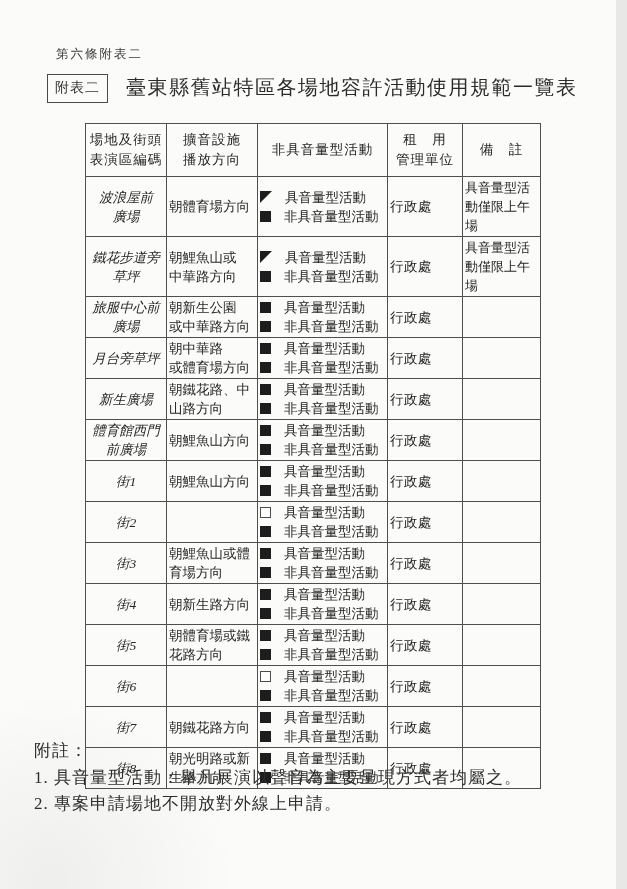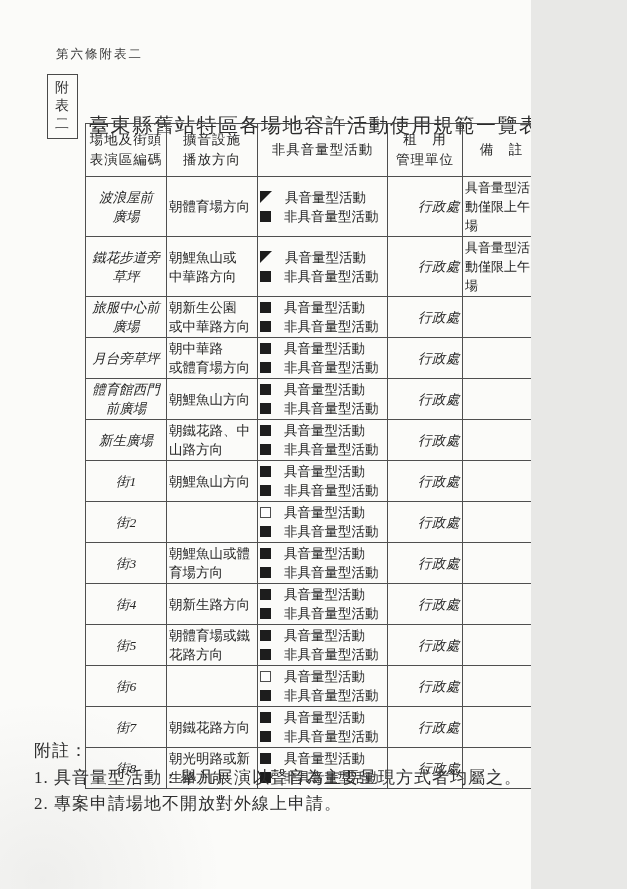--- a/index.html
+++ b/index.html
@@ -2,32 +2,32 @@
 <html><head>
 <meta charset="utf-8">
 <style>
   html,body { margin:0; padding:0; }
   body {
     width:627px; height:889px;
     font-family:"Liberation Serif","DejaVu Serif",serif;
     background:#e8e8e6;
   }
   .page {
-    position:relative; width:531px; height:889px;
+    position:relative; width:616px; height:889px;
     background:#fbfbf9;
     background-image:radial-gradient(circle at 8% 99%, rgba(0,0,0,0.05), rgba(0,0,0,0) 18%);
     color:#262626; overflow:hidden;
   }
   .corner-label {
     position:absolute; left:56px; top:46px;
     font-size:12.5px; letter-spacing:2px; color:#3a3a3a;
   }
   .titlebar {
     position:absolute; left:47px; top:74px;
-    display:flex; align-items:flex-end; gap:11px;
+    display:flex; align-items:flex-start; gap:18px;
   }
   .appendix-box {
     border:1px solid #4a4a4a; padding:4px 7px 5px 7px;
     font-size:14px; letter-spacing:1px; color:#333;
     background:#fbfbf9;
   }
   .doc-title {
     font-size:20px; letter-spacing:1.5px; color:#2b2b2b; white-space:nowrap;
   }
   table.reg {
@@ -40,21 +40,21 @@
   table.reg th {
     font-weight:normal; height:50px; line-height:20px;
     letter-spacing:1px; text-align:center; vertical-align:middle;
   }
   table.reg td { height:38px; line-height:19px; vertical-align:middle; }
   col.c1 { width:81px; } col.c2 { width:91px; } col.c3 { width:130px; }
   col.c4 { width:75px; } col.c5 { width:78px; }
   td.col-venue { text-align:center;font-style:italic; }
   td.col-dir   { text-align:left; padding-left:8px; }
   td.col-act   { text-align:left; padding-left:7px; }
-  td.col-unit  { text-align:right; letter-spacing:0.5px;font-style:italic; }
+  td.col-unit  { text-align:left; letter-spacing:0.5px; }
   td.col-note  { text-align:left; padding:2px 3px 2px 5px; font-size:13px; line-height:17px; vertical-align:top; }
   .act-line { display:flex; align-items:center; gap:13px; white-space:nowrap; }
   .marker { flex:0 0 auto; display:inline-block; }
   .m-filled { width:11px; height:11px; background:#1d1d1d; }
   .m-empty  { width:9px;  height:9px;  background:#fdfdfd; border:1.5px solid #4d4d4d; }
   .m-tri    { width:0; height:0; border-top:12px solid #1d1d1d; border-right:12px solid transparent; }
   .footnotes {
     position:absolute; left:34px; top:741px;
     font-size:17px; line-height:20.5px; letter-spacing:1px; color:#2e2e2e;
   }
@@ -148,38 +148,38 @@
             </div>
             <div class="act-line">
               <span class="marker m-filled"></span>
               <span>非具音量型活動</span>
             </div>
           </td>
           <td class="col-unit">行政處</td>
           <td class="col-note"></td>
         </tr>
         <tr>
+          <td class="col-venue">新生廣場</td>
+          <td class="col-dir">朝鐵花路、中<br>山路方向</td>
+          <td class="col-act">
+            <div class="act-line">
+              <span class="marker m-filled"></span>
+              <span>具音量型活動</span>
+            </div>
+            <div class="act-line">
+              <span class="marker m-filled"></span>
+              <span>非具音量型活動</span>
+            </div>
+          </td>
+          <td class="col-unit">行政處</td>
+          <td class="col-note"></td>
+        </tr>
+        <tr>
           <td class="col-venue">體育館西門<br>前廣場</td>
           <td class="col-dir">朝鯉魚山方向</td>
-          <td class="col-act">
-            <div class="act-line">
-              <span class="marker m-filled"></span>
-              <span>具音量型活動</span>
-            </div>
-            <div class="act-line">
-              <span class="marker m-filled"></span>
-              <span>非具音量型活動</span>
-            </div>
-          </td>
-          <td class="col-unit">行政處</td>
-          <td class="col-note"></td>
-        </tr>
-        <tr>
-          <td class="col-venue">新生廣場</td>
-          <td class="col-dir">朝鐵花路、中<br>山路方向</td>
           <td class="col-act">
             <div class="act-line">
               <span class="marker m-filled"></span>
               <span>具音量型活動</span>
             </div>
             <div class="act-line">
               <span class="marker m-filled"></span>
               <span>非具音量型活動</span>
             </div>
           </td>

